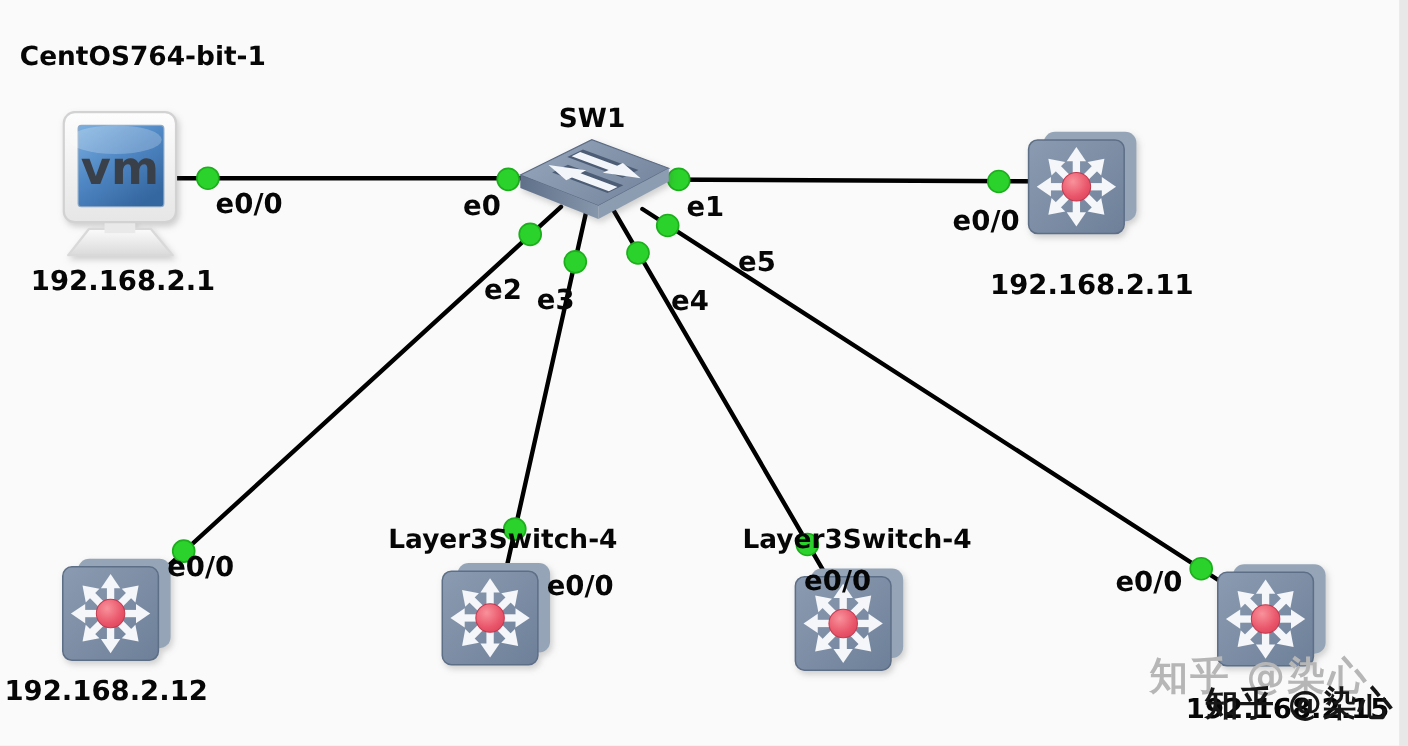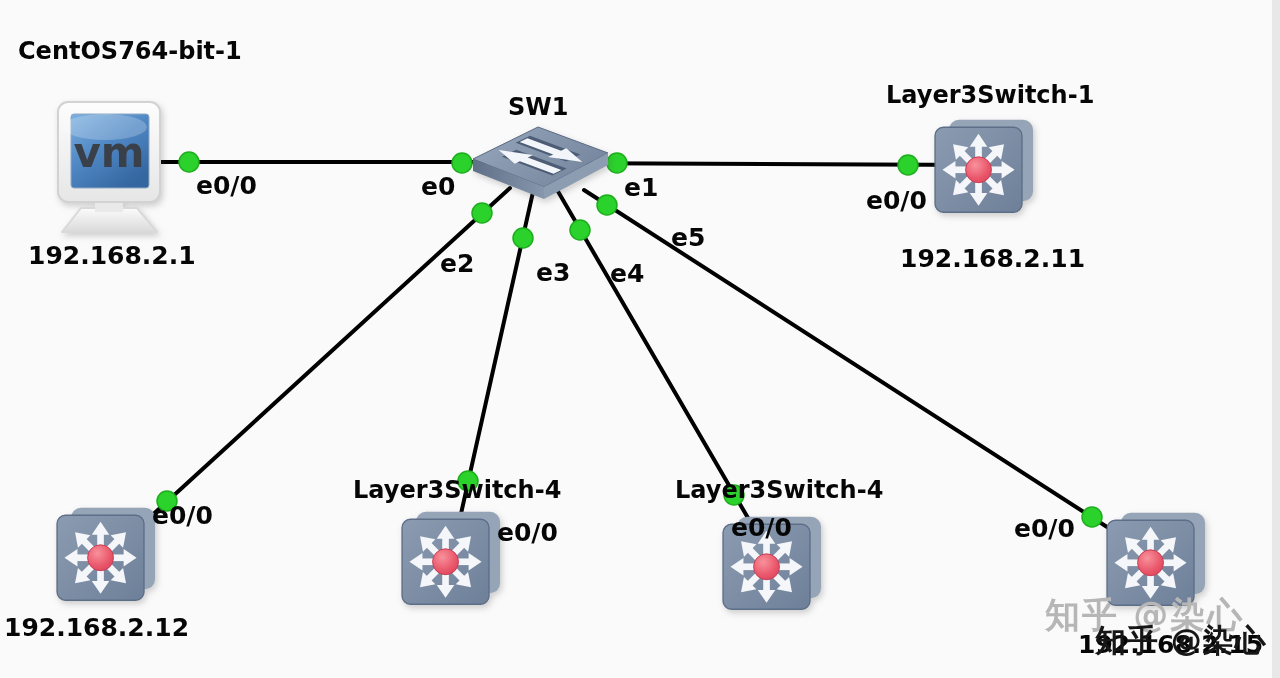--- a/index.html
+++ b/index.html
@@ -103,21 +103,20 @@
       <circle cx="468" cy="481" r="10"></circle>
       <circle cx="580" cy="230" r="10"></circle>
       <circle cx="734" cy="495" r="10"></circle>
       <circle cx="607" cy="205" r="10"></circle>
       <circle cx="1092" cy="517" r="10"></circle>
     </g>
   </svg>
 
   <div class="node-label" style="left:18px;top:38px">CentOS764-bit-1</div>
   <div class="node-label" style="left:508px;top:94px">SW1</div>
-  <div class="node-label" style="left:886px;top:82px">Layer3Switch-1</div>
   <div class="node-label" style="left:353px;top:477px">Layer3Switch-4</div>
   <div class="node-label" style="left:675px;top:477px">Layer3Switch-4</div>
 
   <div class="ip-label" style="left:28px;top:242px">192.168.2.1</div>
   <div class="ip-label" style="left:900px;top:245px">192.168.2.11</div>
   <div class="ip-label" style="left:4px;top:614px">192.168.2.12</div>
   <div class="ip-label" style="left:1078px;top:631px">192.168.2.15</div>
 
   <svg class="icon" style="left:45px;top:96px;width:130px;height:142px" viewBox="0 0 130 142">
     <polygon points="36,112 92,112 112,136 17,136" fill="url(#gBase)" stroke="#d9d9d9" stroke-width="2" stroke-linejoin="round"></polygon>
@@ -155,21 +154,21 @@
   <svg class="icon" style="left:1105px;top:511px;width:104px;height:98px" viewBox="0 0 112 106">
       <use href="#sym-l3sw"></use>
     </svg>
 
   <div class="port-label" style="left:196px;top:172px">e0/0</div>
   <div class="port-label" style="left:421px;top:173px">e0</div>
   <div class="port-label" style="left:624px;top:174px">e1</div>
   <div class="port-label" style="left:866px;top:187px">e0/0</div>
   <div class="port-label" style="left:440px;top:250px">e2</div>
   <div class="port-label" style="left:152px;top:502px">e0/0</div>
-  <div class="port-label" style="left:536px;top:259px">e3</div>
+  <div class="port-label" style="left:488px;top:259px">e3</div>
   <div class="port-label" style="left:497px;top:519px">e0/0</div>
   <div class="port-label" style="left:610px;top:260px">e4</div>
   <div class="port-label" style="left:731px;top:514px">e0/0</div>
   <div class="port-label" style="left:671px;top:224px">e5</div>
   <div class="port-label" style="left:1014px;top:515px">e0/0</div>
 
   <div class="wm wm-gray" style="left:1045px;top:598px">知乎 @染心</div>
   <div class="wm wm-dark" style="left:1095px;top:625px">知乎 @染心</div>
 
 </div>

